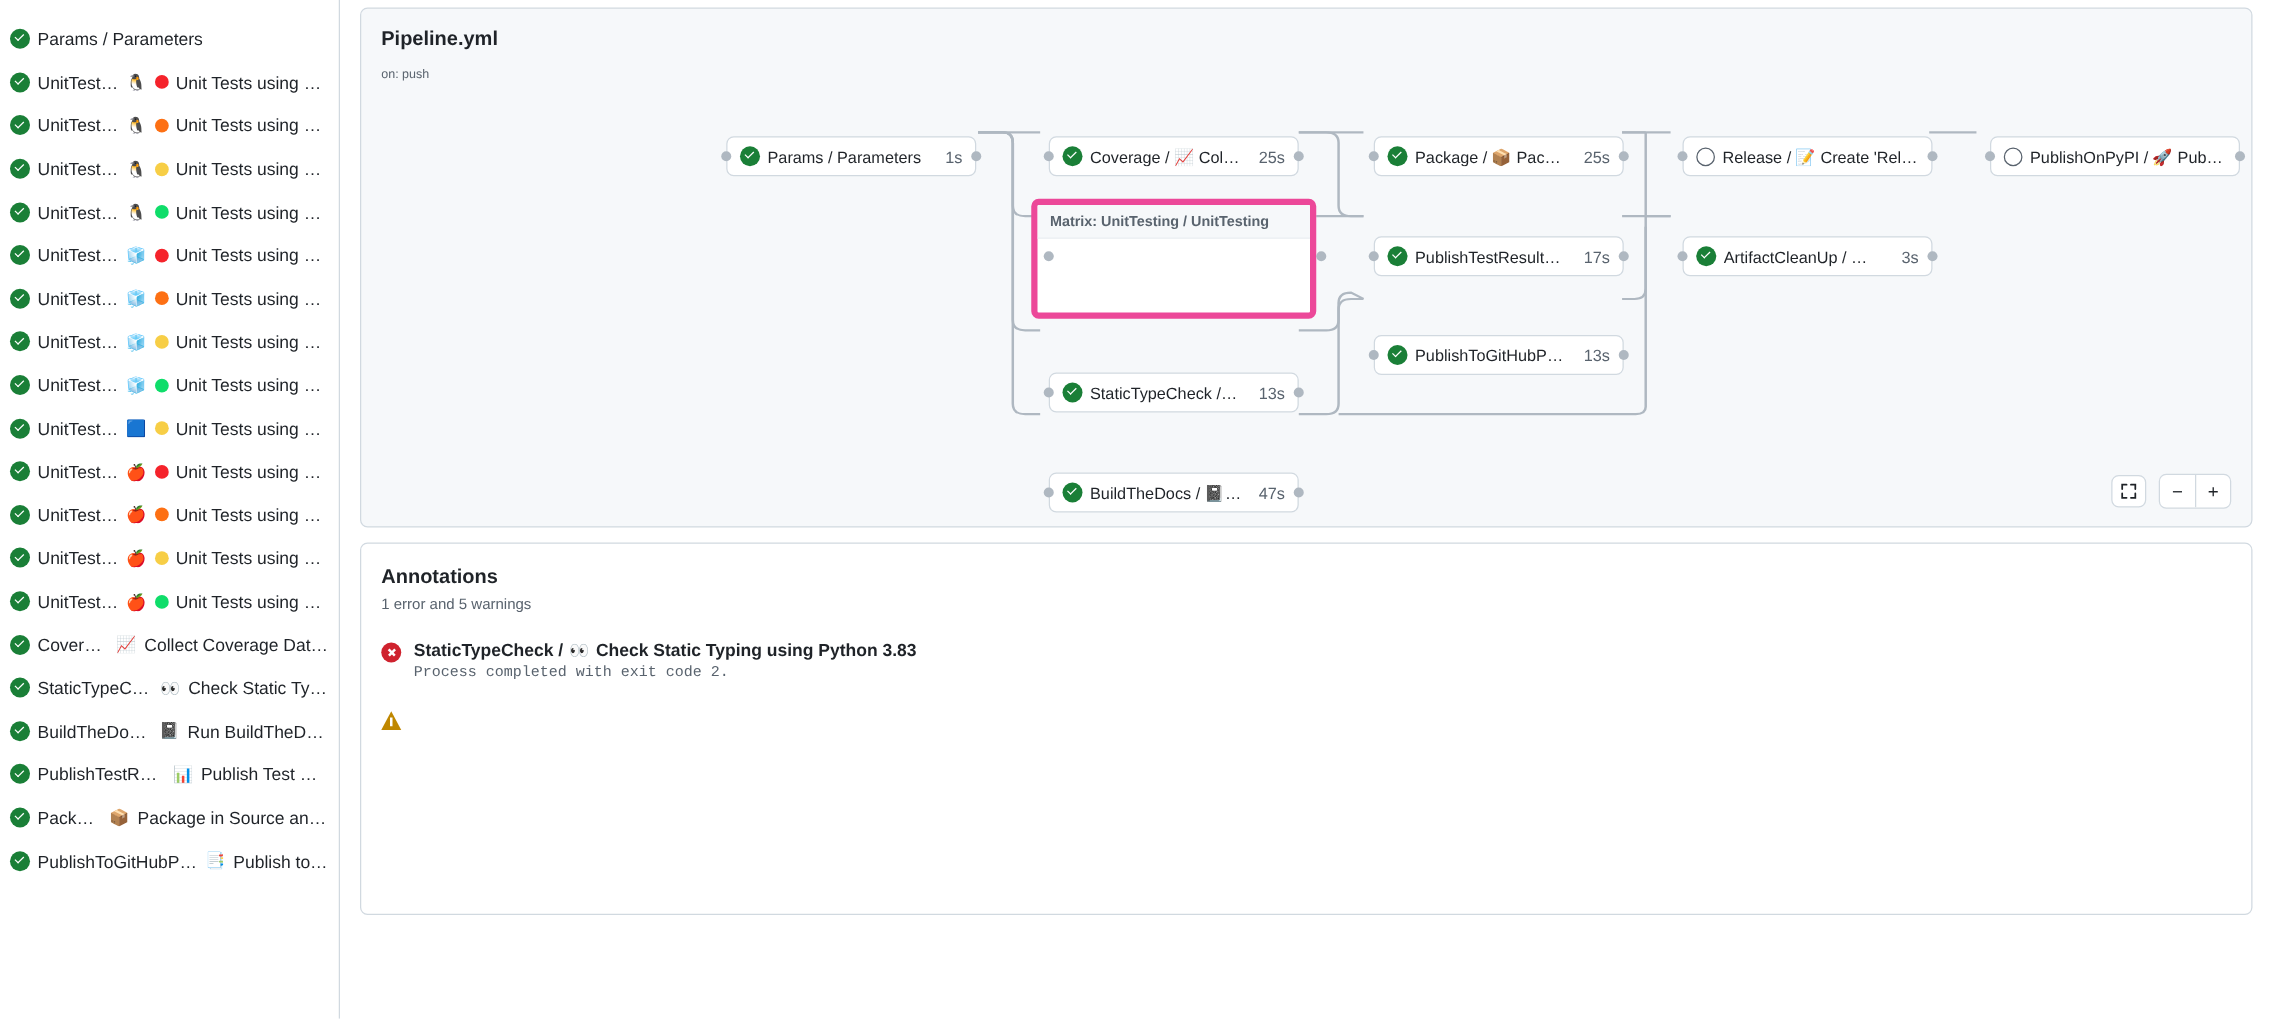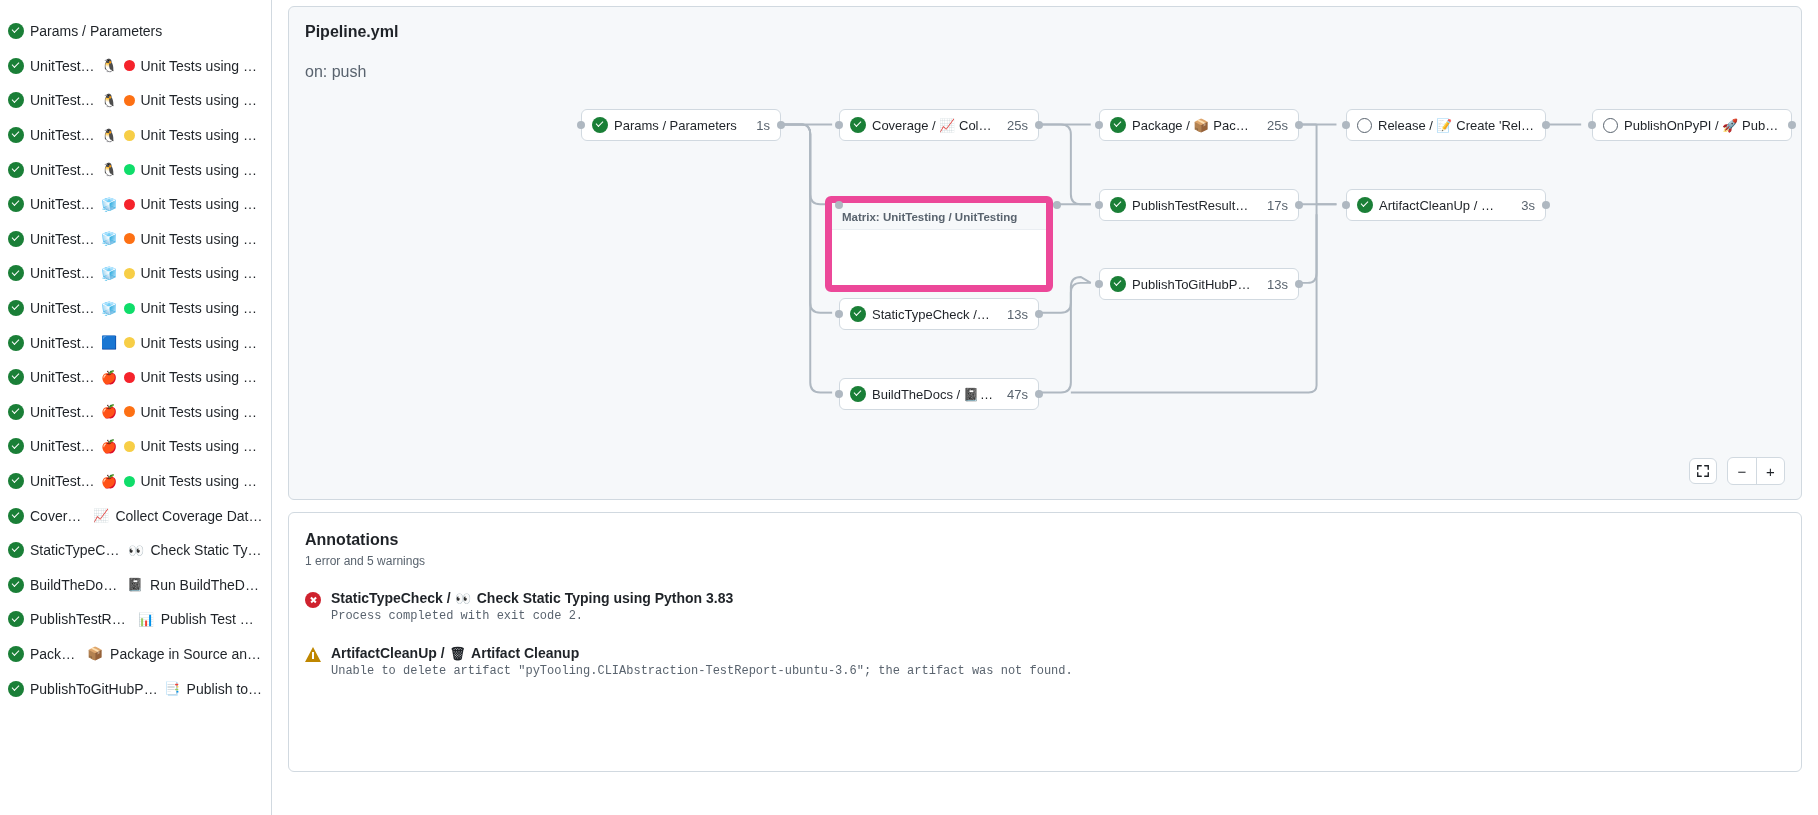--- a/index.html
+++ b/index.html
@@ -64,30 +64,30 @@
   .main {
     flex: 1 1 auto;
     height: 815px;
     padding: 0 16px 0 0;
     overflow: hidden;
     background: #ffffff;
   }
 
   .graph-card {
     margin: 6px 0 0 16px;
-    height: 494px;
+    height: 416px;
     border: 1px solid #d1d9e0;
     border-radius: 6px;
     background: #f6f8fa;
     position: relative;
     overflow: hidden;
   }
   .graph-header { padding: 14px 0 0 16px; }
   .graph-title { font-size: 16px; font-weight: 600; color: #1f2328; line-height: 22px; }
-  .graph-sub { font-size: 16px; color: #59636e; margin-top: 20px; line-height: 18px; }
+  .graph-sub { font-size: 10px; color: #59636e; margin-top: 8px; line-height: 18px; }
 
   .canvas { position: absolute; inset: 0; }
   .wires { position: absolute; left: 0; top: 0; width: 100%; height: 100%; pointer-events: none; }
 
   .node {
     position: absolute;
     height: 32px;
     background: #ffffff;
     border: 1px solid #d1d9e0;
     border-radius: 6px;
@@ -112,26 +112,25 @@
 
   .port {
     position: absolute;
     width: 8px; height: 8px; border-radius: 50%;
     background: #afb8c1;
     z-index: 4;
   }
 
   .matrix-box {
     position: absolute;
-    border: 7px solid #ec4899;
+    border: 5px solid #ec4899;
     border-radius: 6px;
     background: #ffffff;
     z-index: 2;
     overflow: hidden;
-    margin-top: 37px;
   }
   .matrix-title {
     font-size: 11.5px; font-weight: 600; color: #59636e;
     padding: 8px 10px 6px 10px;
     border-bottom: 1px solid #eaeef2;
     background: #f6f8fa;
   }
   .matrix-body { padding: 10px 10px 10px 12px; }
   .matrix-row { display: flex; align-items: center; gap: 7px; font-size: 13.5px; }
   .matrix-link {
@@ -161,21 +160,21 @@
   }
   .zc-group div + div { border-left: 1px solid #d1d9e0; }
 
   
   .annot-card {
     margin: 12px 0 0 16px;
     border: 1px solid #d1d9e0;
     border-radius: 6px;
     background: #ffffff;
     padding: 16px 16px 8px 16px;
-    height: 260px;
+    height: 298px;
     overflow: hidden;
   }
   .annot-title { font-size: 16px; font-weight: 600; line-height: 22px; }
   .annot-sub { font-size: 12px; color: #59636e; margin-top: 3px; }
 
   .annot-row { display: flex; gap: 10px; margin-top: 22px; }
   .annot-icon { flex: 0 0 16px; margin-top: 2px; }
   .ico-error {
     width: 16px; height: 16px; border-radius: 50%;
     background: #cf222e; position: relative;
@@ -499,26 +498,18 @@
                 <span class="emoji">👀</span>
                 <span>Check Static Typing using Python 3.83</span>
               </div>
               <div class="annot-msg">Process completed with exit code 2.</div>
             </div>
           </div>
           <div class="annot-row">
             <div class="annot-icon">
               <div class="ico-warn"></div>
             </div>
-            <div>
-              <div class="annot-head">
-                <span>ArtifactCleanUp / </span>
-                <span class="emoji">🗑</span>
-                <span>Artifact Cleanup</span>
-              </div>
-              <div class="annot-msg">Unable to delete artifact "pyTooling.CLIAbstraction-TestReport-ubuntu-3.6"; the artifact was not found.</div>
-            </div>
           </div>
         </div>
     </div>
 
   </div>
 </div>
 
 </body></html>

